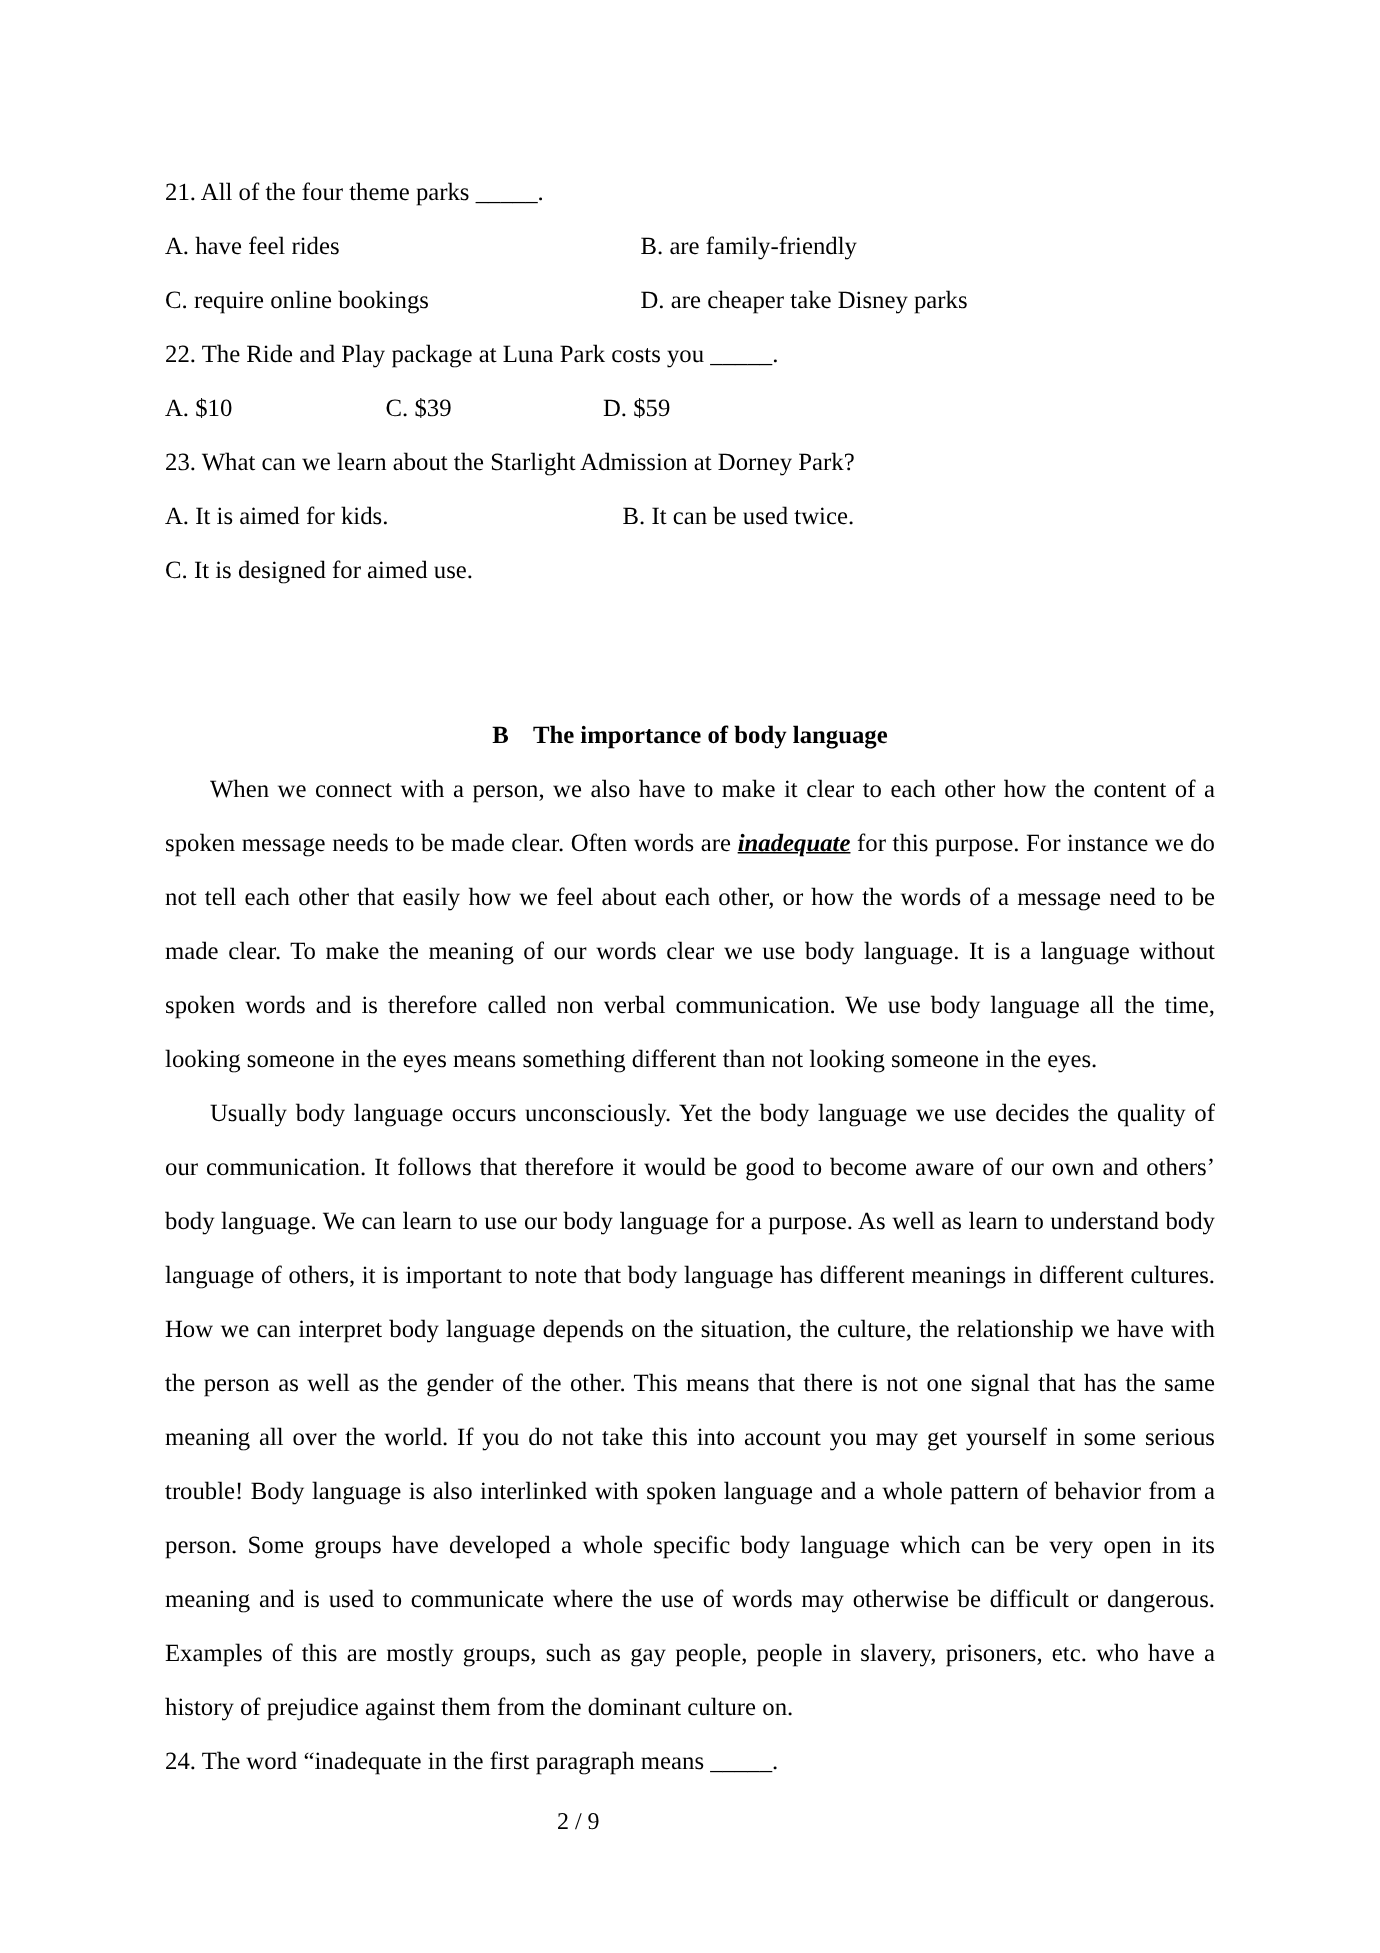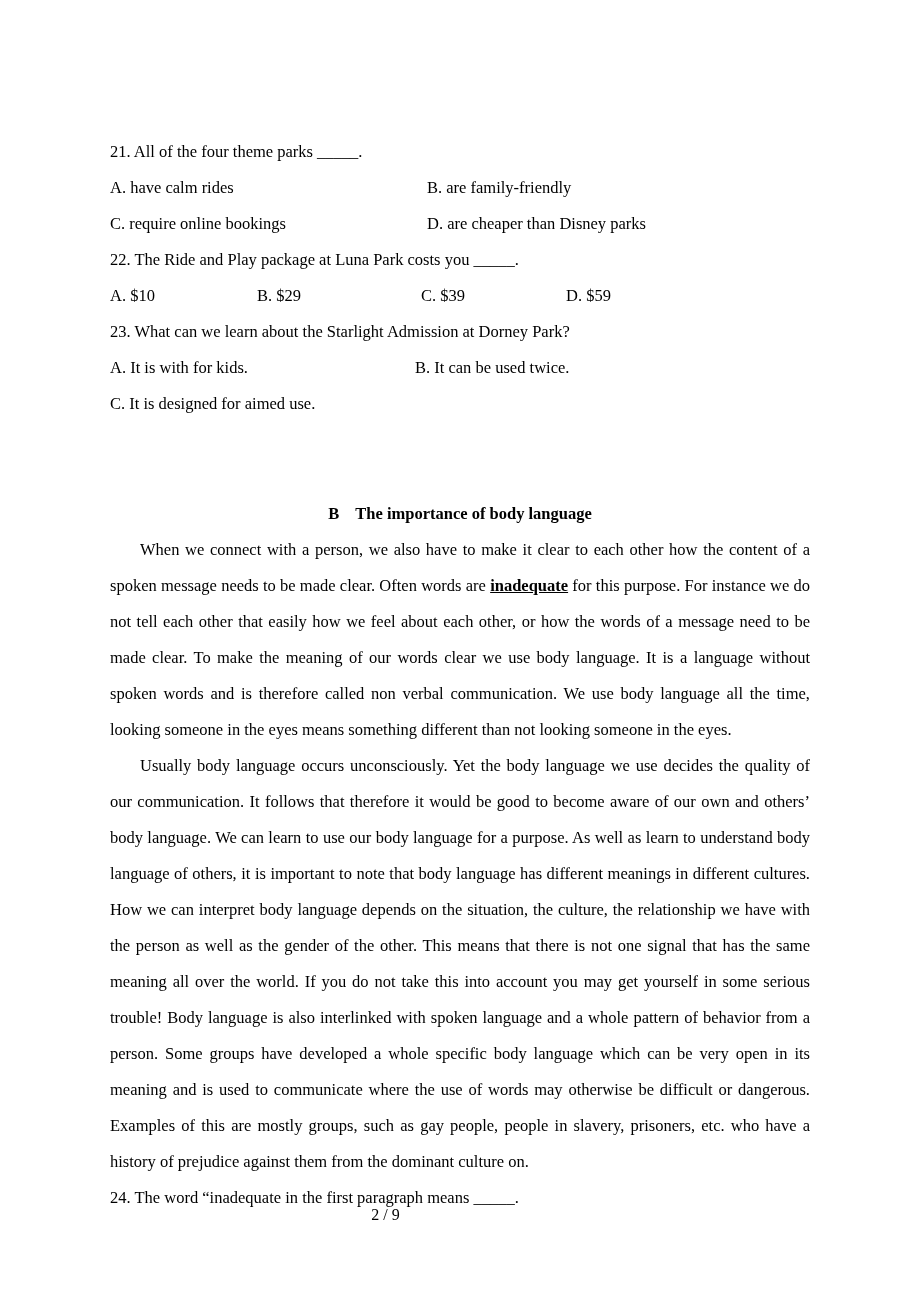--- a/index.html
+++ b/index.html
@@ -11,21 +11,20 @@
     color: #000000;
     font-family: "Liberation Serif", serif;
     font-size: 16.5px;
     position: relative;
   }
   .content {
     position: absolute;
     left: 110px;
     top: 110px;
     width: 700px;
-    margin-top: 24px;
   }
   .line { margin: 0; line-height: 36px; white-space: nowrap; }
   .opts { display: flex; }
   .w317 { flex: 0 0 317px; }
   .w305 { flex: 0 0 305px; }
   .w147 { flex: 0 0 147px; }
   .w164 { flex: 0 0 164px; }
   .w145 { flex: 0 0 145px; }
   .heading {
     margin: 74px 0 0 0;
@@ -33,63 +32,62 @@
     text-align: center;
     font-weight: bold;
   }
   .heading .letter { margin-right: 16px; }
   p.para {
     margin: 0;
     line-height: 36px;
     text-align: justify;
     text-indent: 30px;
   }
-  .kw { font-weight: bold; text-decoration: underline; }
+  .kw { font-weight: bold; text-decoration: underline; font-style: italic; }
   p.q24 { margin: 0; line-height: 36px; }
   .footer {
     position: absolute;
     top: 1197px;
     left: 0;
     width: 771px;
     line-height: 36px;
     text-align: center;
     font-size: 16px;
   }
 </style>
 </head>
 <body>
 
 <div class="content">
 
   <div>
     <p class="line">21. All of the four theme parks _____.</p>
     <div class="line opts">
-      <span class="w317">A. have calm rides</span>
+      <span class="w317">A. have feel rides</span>
       <span>B. are family-friendly</span>
     </div>
     <div class="line opts">
       <span class="w317">C. require online bookings</span>
-      <span>D. are cheaper than Disney parks</span>
+      <span>D. are cheaper take Disney parks</span>
     </div>
   </div>
 
   <div>
     <p class="line">22. The Ride and Play package at Luna Park costs you _____.</p>
     <div class="line opts">
       <span class="w147">A. $10</span>
-      <span class="w164">B. $29</span>
       <span class="w145">C. $39</span>
       <span>D. $59</span>
     </div>
   </div>
 
   <div>
     <p class="line">23. What can we learn about the Starlight Admission at Dorney Park?</p>
     <div class="line opts">
-      <span class="w305">A. It is with for kids.</span>
+      <span class="w305">A. It is aimed for kids.</span>
       <span>B. It can be used twice.</span>
     </div>
     <div class="line opts">
       <span class="w305">C. It is designed for aimed use.</span>
     </div>
   </div>
 
   <p class="heading">
     <span class="letter">B</span><span>The importance of body language</span>
   </p>

